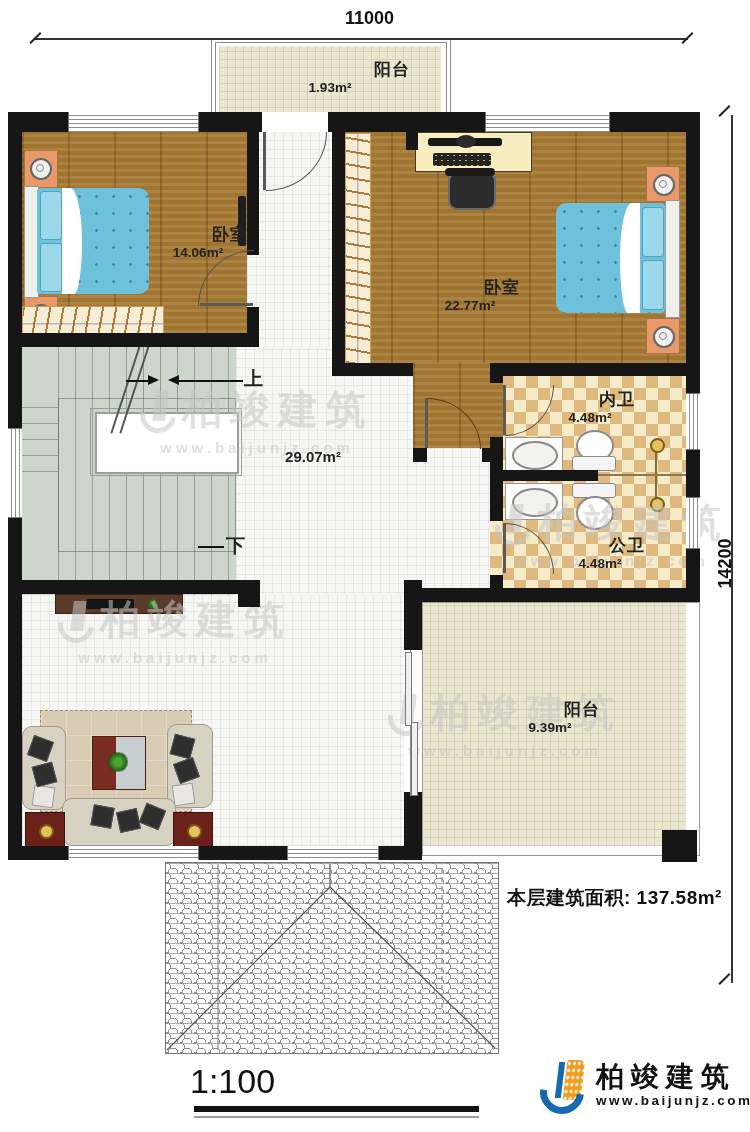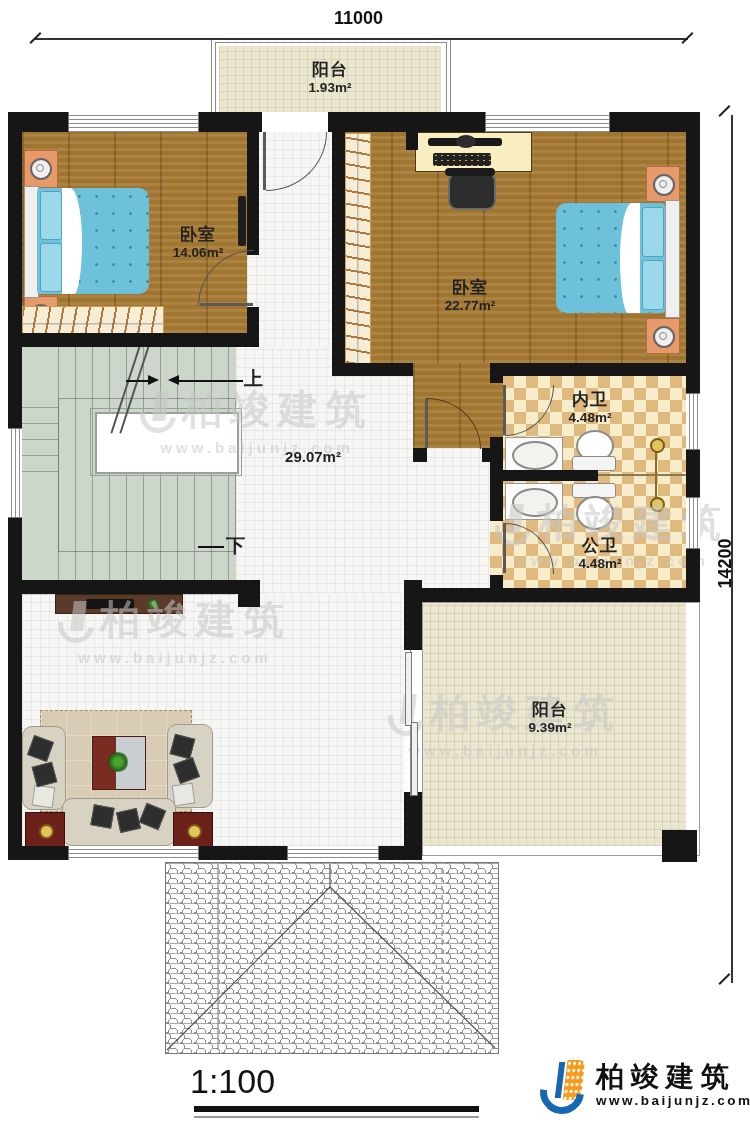--- a/index.html
+++ b/index.html
@@ -25,21 +25,21 @@
                      repeating-linear-gradient(90deg,rgba(140,128,88,0.18) 0 1px,transparent 1px 8px);z-index:5;}
   .roof{position:absolute;background-color:#fdfdfd;border:1px solid #777;z-index:3;
     background-image:
       radial-gradient(circle at 7px 10px,#ffffff 4.5px,#8f8f8f 4.5px 5.5px,transparent 5.5px),
       radial-gradient(circle at 0px 5px,#ffffff 4.5px,#8f8f8f 4.5px 5.5px,transparent 5.5px),
       repeating-linear-gradient(0deg,transparent 0 9px,#ababab 9px 10px);
     background-size:14px 10px,14px 10px,auto;}
   .treads-v{position:absolute;background-image:repeating-linear-gradient(90deg,#93a193 0 1px,transparent 1px 17px);z-index:6;}
   .treads-h{position:absolute;background-image:repeating-linear-gradient(0deg,#93a193 0 1px,transparent 1px 16px);z-index:6;}
   .rlabel{position:absolute;text-align:center;font-weight:700;color:#222;z-index:40;line-height:1.15;}
-  .rname{font-size:17px;letter-spacing:1px;}
+  .rname{font-size:17px;letter-spacing:1px;text-align:right;}
   .rarea{font-size:13.5px;}
   .arc{position:absolute;z-index:36;}
   .leaf{position:absolute;background:#5a5a5a;z-index:36;}
   .furn{position:absolute;z-index:12;}
   .wm{position:absolute;z-index:26;display:flex;flex-direction:column;align-items:center;color:rgba(198,198,198,0.55);pointer-events:none;}
   .wm-row{display:flex;align-items:center;gap:8px;}
   .wm-text{font-size:40px;font-weight:700;letter-spacing:8px;white-space:nowrap;}
   .wm-url{font-size:15px;font-weight:700;letter-spacing:4px;margin-top:2px;}
   .wm-ic{position:relative;width:34px;height:42px;display:inline-block;}
   .wm-ic .a{position:absolute;left:0;top:8px;width:26px;height:26px;border:5px solid currentColor;border-radius:50%;border-top-color:transparent;border-right-color:transparent;transform:rotate(-35deg);}
@@ -69,21 +69,21 @@
      background-image:radial-gradient(#ffffff 1.1px,transparent 1.5px);background-size:5px 7px;}
 </style>
 </head>
 <body>
 
 <div id="canvas">
 
   <div class="dim-line" style="left:35px;top:38px;width:653px;height:1.5px;"></div>
   <div class="tick" style="left:28px;top:37px;"></div>
   <div class="tick" style="left:680px;top:37px;"></div>
-  <div class="dim-text" style="left:334px;top:8px;">11000</div>
+  <div class="dim-text" style="left:345px;top:8px;">11000</div>
 
   <div class="dim-line" style="left:731px;top:115px;width:1.5px;height:868px;"></div>
   <div class="tick" style="left:717px;top:110px;"></div>
   <div class="tick" style="left:717px;top:978px;"></div>
   <div class="dim-text" style="left:700px;top:553px;transform:rotate(-90deg);">14200</div>
 
   <div class="abs" style="left:211px;top:38px;width:238px;height:78px;border:1px solid #8a8a8a;z-index:4;">
     <div class="abs" style="left:3px;top:3px;right:3px;bottom:0;border:1px solid #8a8a8a;"></div>
   </div>
   <div class="cream" style="left:219px;top:46px;width:222px;height:70px;"></div>
@@ -329,20 +329,21 @@
       <span class="wm-ic">
           <span class="a"></span>
           <span class="b"></span>
         </span>
       <span class="wm-text">柏竣建筑</span>
     </div>
     <span class="wm-url">www.baijunjz.com</span>
   </div>
 
   <div class="abs" style="left:507px;top:880px;width:235px;z-index:50;">
+    <div class="note-line">本层建筑面积: 137.58m²</div>
   </div>
 
   <div id="title-row">
     <span class="t2">1:100</span>
   </div>
   <div class="abs" style="left:194px;top:1106px;width:285px;height:6px;background:#111;z-index:50;"></div>
   <div class="abs" style="left:194px;top:1116px;width:285px;height:2px;background:#9a9a9a;z-index:50;"></div>
 
   <div class="abs" style="left:540px;top:1058px;display:flex;align-items:center;gap:8px;z-index:50;">
     <span class="logo-ic">

